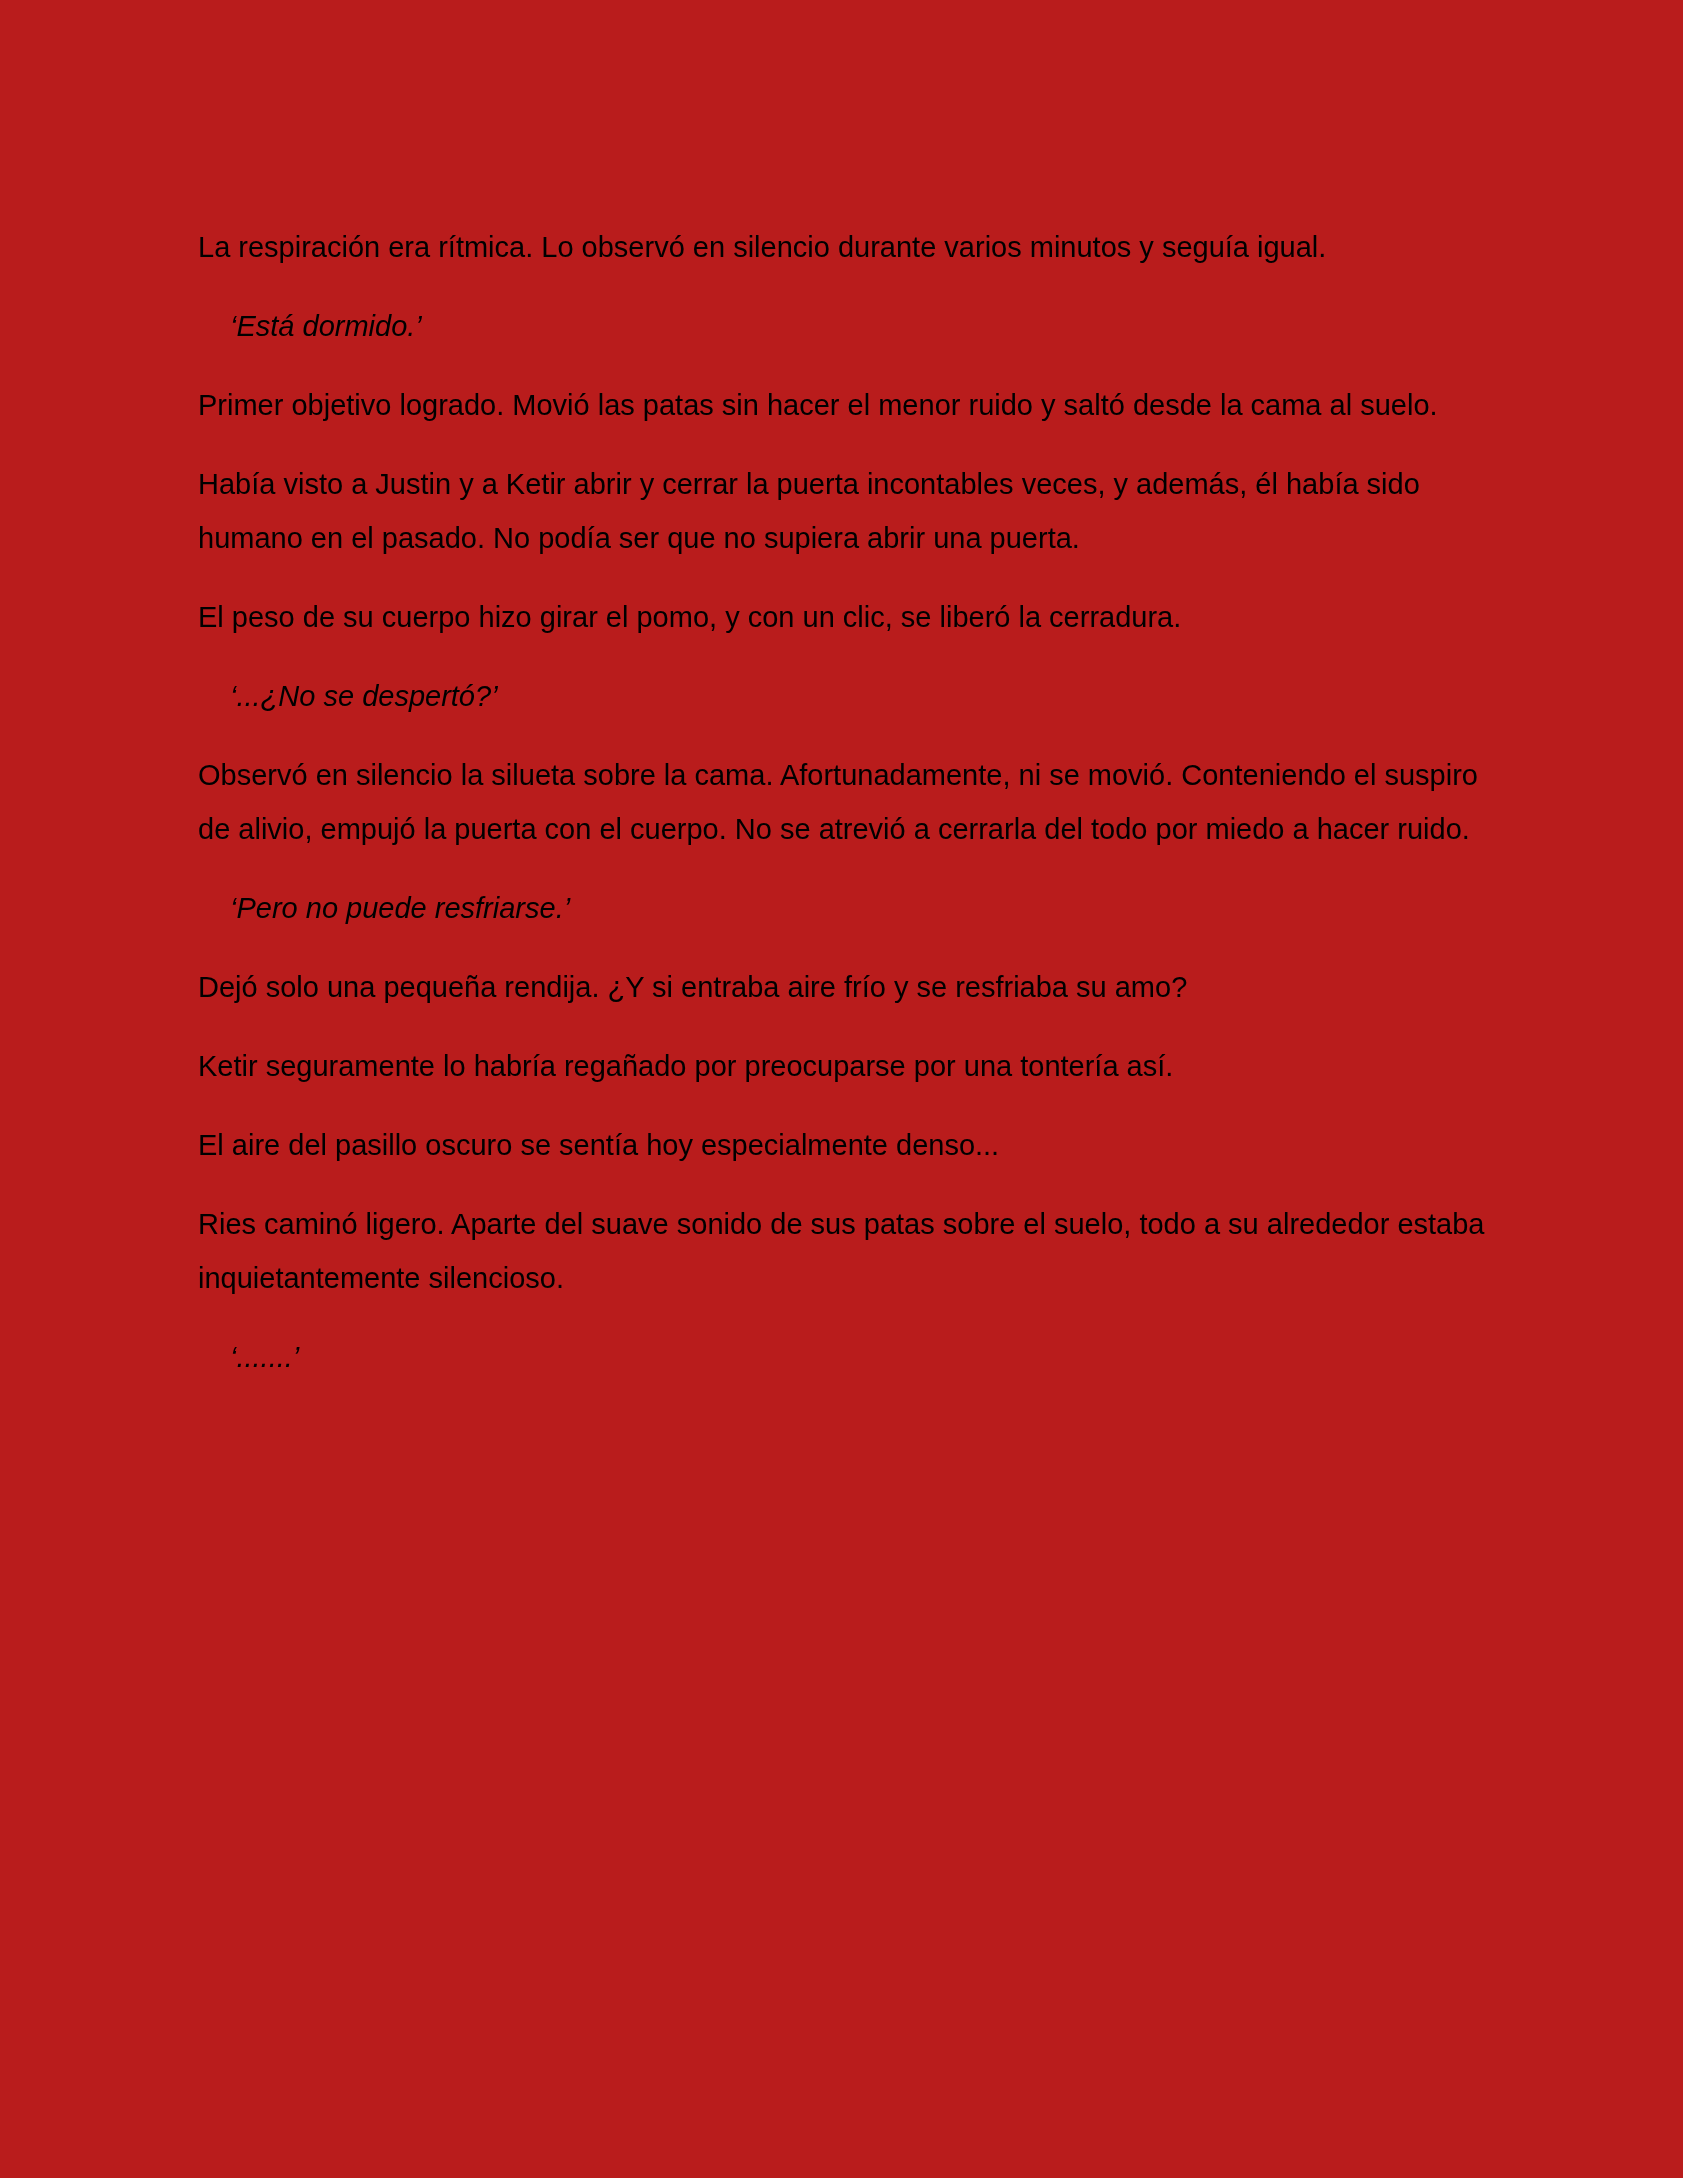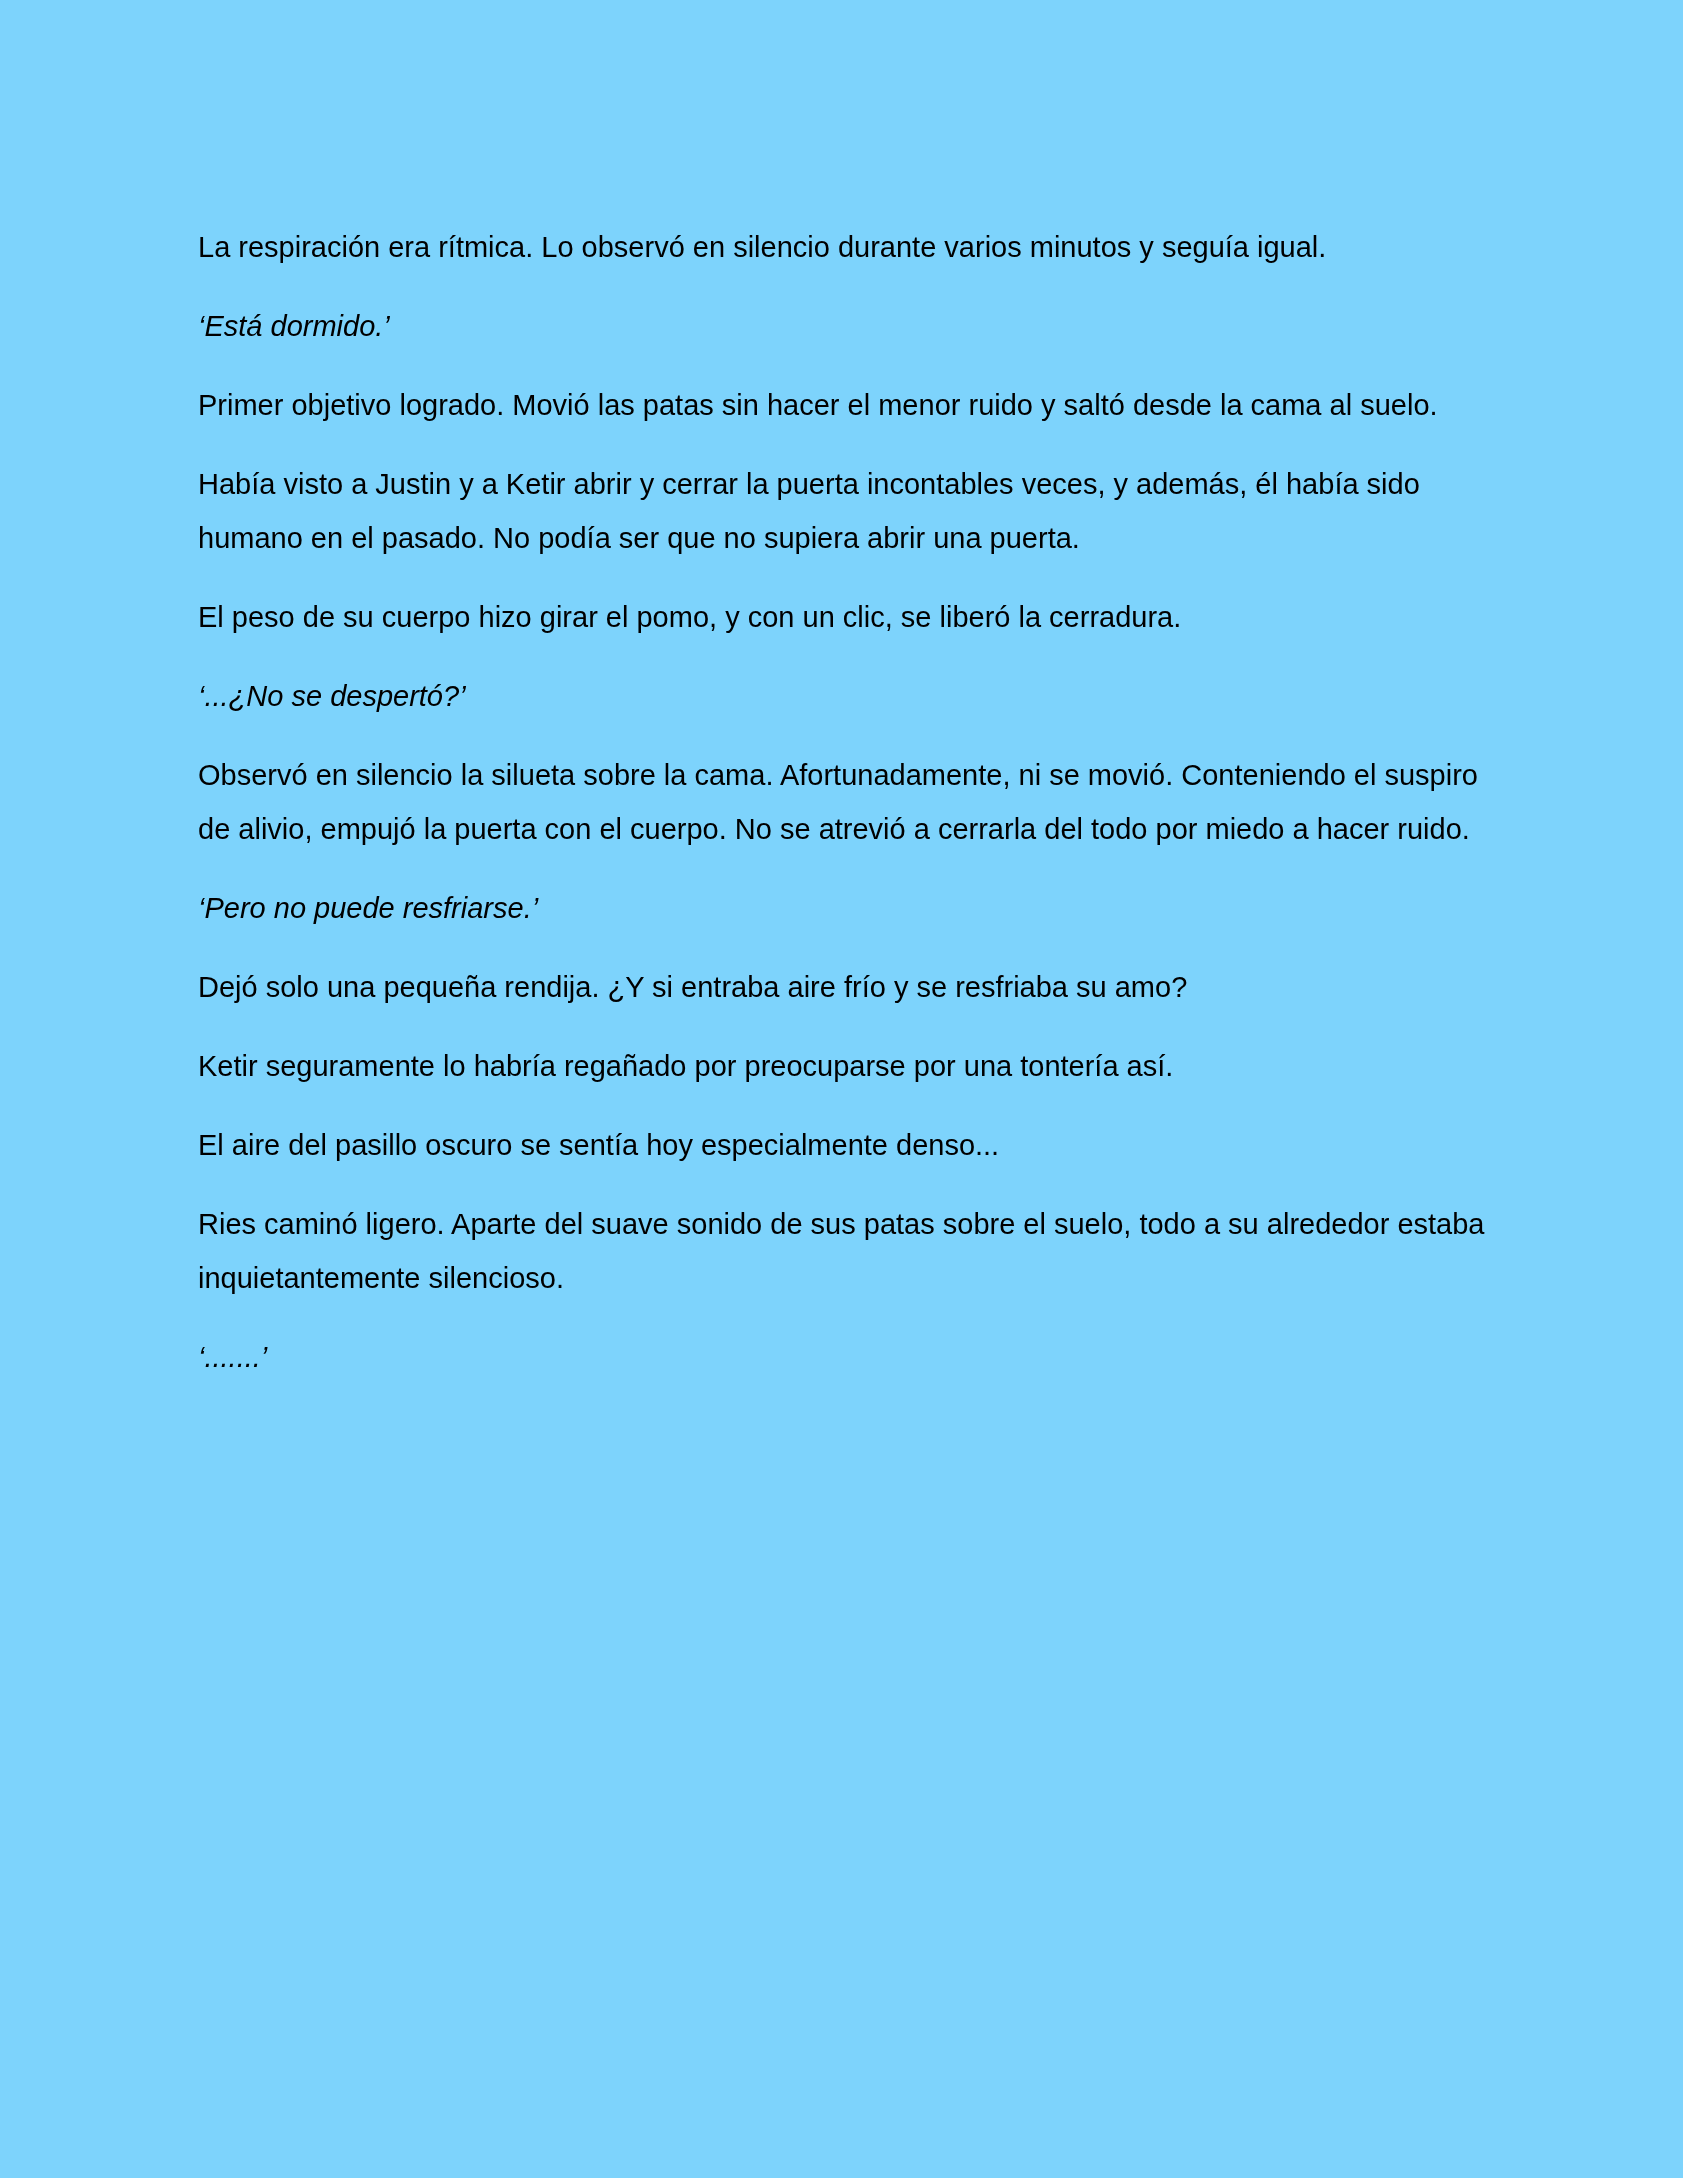--- a/index.html
+++ b/index.html
@@ -29,26 +29,27 @@
   .text-block p {
     margin: 0 0 25px 0;
     font-size: 29px;
     line-height: 54px;
     color: #000000;
     text-align: left;
     white-space: pre-wrap;
   }
   .text-block p.italic {
     font-style: italic;
+    margin-left: 32px;
   }
 </style>
 </head>
 <body>
 
-<div class="page" style="background: #7dd3fc;">
+<div class="page" style="background: #b91c1c;">
   <div class="text-block" id="paragraph-container" style="color: rgb(0, 0, 0);">
       <p>La respiración era rítmica. Lo observó en silencio durante varios minutos y seguía igual.</p>
       <p class="italic">‘Está dormido.’</p>
       <p>Primer objetivo logrado. Movió las patas sin hacer el menor ruido y saltó desde la cama al suelo.</p>
       <p>Había visto a Justin y a Ketir abrir y cerrar la puerta incontables veces, y además, él había sido humano en el pasado. No podía ser que no supiera abrir una puerta.</p>
       <p>El peso de su cuerpo hizo girar el pomo, y con un clic, se liberó la cerradura.</p>
       <p class="italic">‘...¿No se despertó?’</p>
       <p>Observó en silencio la silueta sobre la cama. Afortunadamente, ni se movió. Conteniendo el suspiro de alivio, empujó la puerta con el cuerpo. No se atrevió a cerrarla del todo por miedo a hacer ruido.</p>
       <p class="italic">‘Pero no puede resfriarse.’</p>
       <p>Dejó solo una pequeña rendija. ¿Y si entraba aire frío y se resfriaba su amo?</p>

